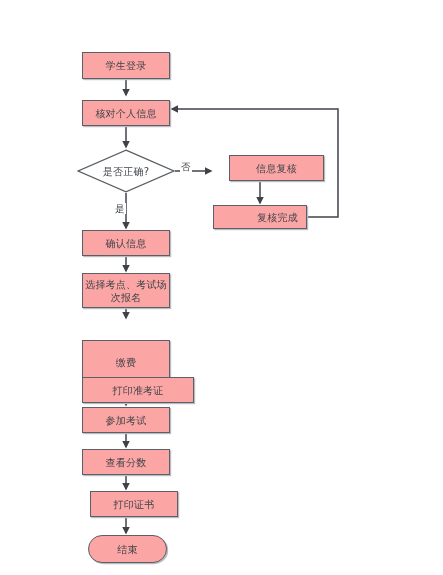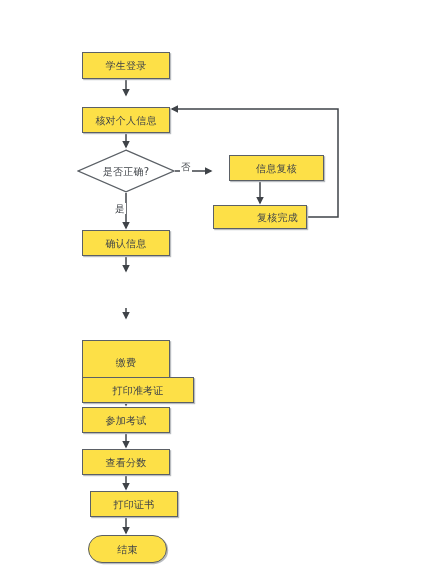--- a/index.html
+++ b/index.html
@@ -17,21 +17,21 @@
   #flowchart {
     position: absolute;
     left: 0;
     top: 0;
     width: 443px;
     height: 575px;
   }
   .node {
     position: absolute;
     box-sizing: border-box;
-    background: #fde047;
+    background: #fca5a5;
     border: 1.3px solid #5b6066;
     box-shadow: 1.2px 1.2px 0 0 #b9bcc0;
     display: flex;
     align-items: center;
     justify-content: center;
     text-align: center;
     color: #3f4348;
     font-size: 10px;
     line-height: 13px;
     letter-spacing: 0.2px;
@@ -111,35 +111,37 @@
       <path d="M 126 475 L 126 489"></path>
 
       <path d="M 126 517 L 126 533"></path>
 
       <path d="M 307 217 L 338 217 L 338 109 L 172 109"></path>
     </g>
   </svg>
 
   <div class="node" style="left:82px;  top:52px;  width:88px; height:27px;">学生登录</div>
 
-  <div class="node" style="left:82px;  top:107px;  width:88px; height:26px;">核对个人信息</div>
+  <div class="node" style="left:82px;  top:100px;  width:88px; height:26px;">核对个人信息</div>
 
   <div class="diamond-wrap" style="left:77px; top:149px; width:98px; height:44px;">
     <svg width="98" height="44" viewBox="0 0 98 44">
       <polygon points="49,1.2 96.8,22 49,42.8 1.2,22" fill="#ffffff" stroke="#5b6066" stroke-width="1.3"></polygon>
     </svg>
     <span class="diamond-label">是否正确?</span>
   </div>
 
   <div class="node" style="left:229px; top:155px; width:95px; height:26px;">信息复核</div>
 
   <div class="node" style="left:213px; top:205px; width:94px; height:24px;padding-left:35px;">复核完成</div>
 
   <div class="node" style="left:82px;  top:230px; width:88px; height:26px;">确认信息</div>
 
+  <div class="node" style="left:82px;  top:273px; width:88px; height:35px;">选择考点、考试场
+次报名</div>
 
   <div class="node" style="left:82px;  top:340px; width:88px; height:44px;">缴费</div>
 
   <div class="node" style="left:82px;  top:364px; width:112px; height:26px;margin-top:13px;">打印准考证</div>
 
   <div class="node" style="left:82px;  top:407px; width:88px; height:26px;">参加考试</div>
 
   <div class="node" style="left:82px;  top:449px; width:88px; height:26px;">查看分数</div>
 
   <div class="node" style="left:82px;  top:491px; width:88px; height:26px;margin-left:8px;">打印证书</div>

